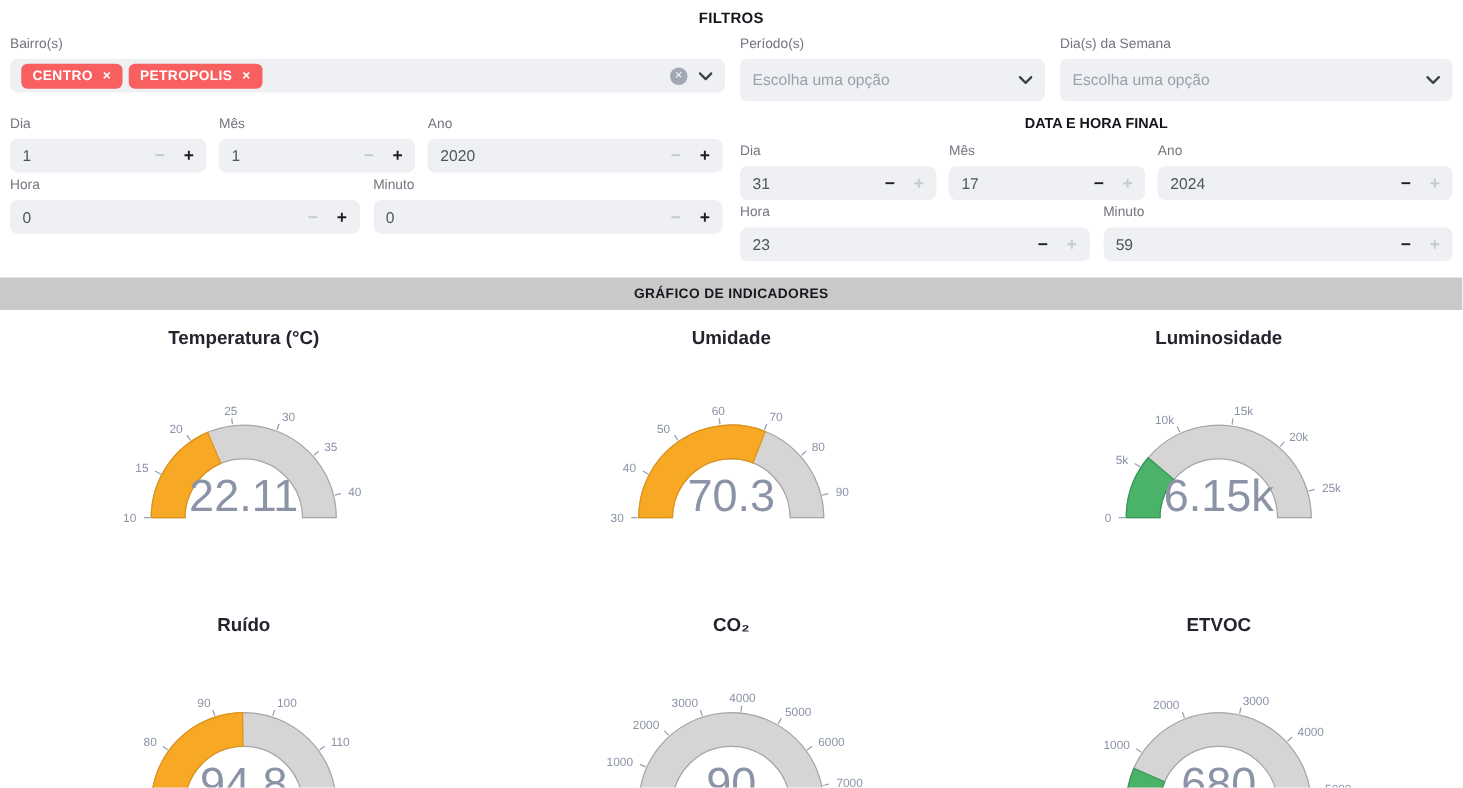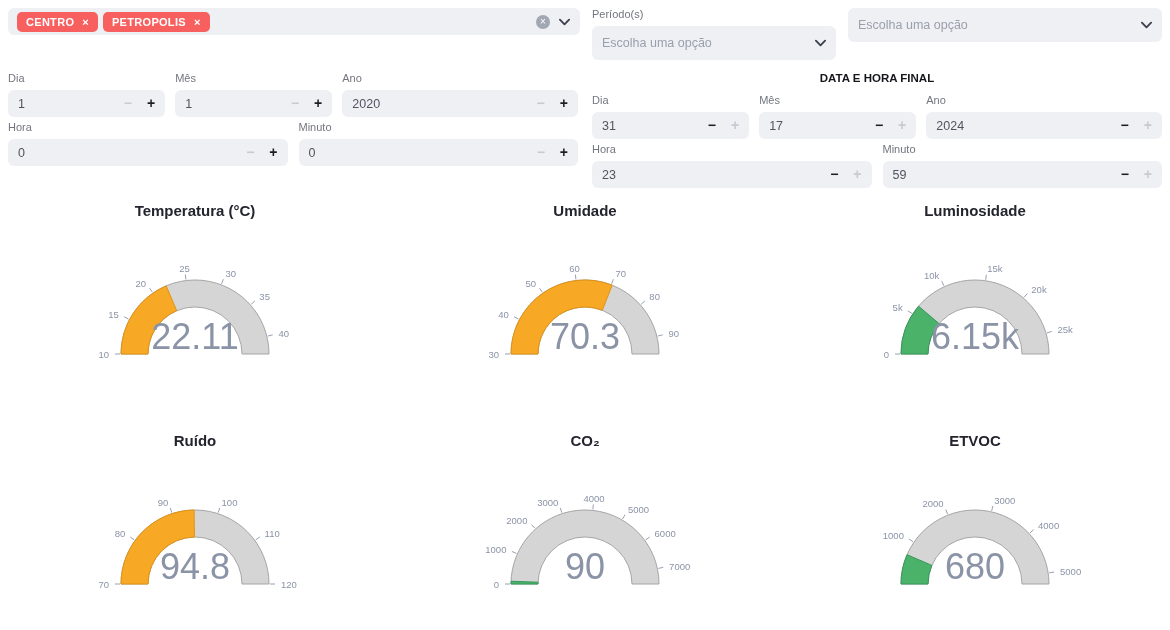--- a/index.html
+++ b/index.html
@@ -53,23 +53,25 @@
             row-gap:69px; margin-top:14px; }
   .gauge-cell { display:flex; flex-direction:column; align-items:center; }
   .gtitle { font-size:15px; font-weight:700; color:#23242e; margin-bottom:8px; }
   .gauge-cell text { font-family:"Liberation Sans", sans-serif; }
 </style>
 </head>
 <body>
 
 <div class="page">
 
+  <div class="main-title">FILTROS</div>
 
   <div class="pad filters-row">
     <div>
+      <div class="flabel">Bairro(s)</div>
       <div class="select-box multi">
         <span class="grow"><span class="tag">
               <span>CENTRO</span>
               <span class="tag-x">×</span>
             </span><span class="tag">
               <span>PETROPOLIS</span>
               <span class="tag-x">×</span>
             </span></span>
         <span class="clear-ic">×</span>
         <svg class="chev" viewBox="0 0 12 8">
@@ -80,20 +82,21 @@
     <div>
       <div class="flabel">Período(s)</div>
       <div class="select-box">
         <span class="grow">Escolha uma opção</span>
         <svg class="chev" viewBox="0 0 12 8">
             <path d="M1 1.5 L6 6.5 L11 1.5" fill="none" stroke="#3b404c" stroke-width="2" stroke-linecap="round" stroke-linejoin="round"></path>
           </svg>
       </div>
     </div>
     <div>
+      <div class="flabel">Dia(s) da Semana</div>
       <div class="select-box">
         <span class="grow">Escolha uma opção</span>
         <svg class="chev" viewBox="0 0 12 8">
             <path d="M1 1.5 L6 6.5 L11 1.5" fill="none" stroke="#3b404c" stroke-width="2" stroke-linecap="round" stroke-linejoin="round"></path>
           </svg>
       </div>
     </div>
   </div>
 
   <div class="pad dt-wrap">
@@ -208,20 +211,21 @@
                 <span class="st">−</span>
                 <span class="st disabled">+</span>
               </span>
           </div>
         </div>
       </div>
     </div>
 
   </div>
 
+  <div class="section-bar">GRÁFICO DE INDICADORES</div>
 
   <div class="gauges">
       <div class="gauge-cell">
         <div class="gtitle">Temperatura (°C)</div>
         <svg width="260" height="136" viewBox="0 0 260 136">
           <path d="M 56 127 A 74 74 0 0 1 204 127 L 177 127 A 47 47 0 0 0 83 127 Z" fill="#d5d5d5" stroke="#a5a5a5" stroke-width="1"></path>
           <path d="M 56 127 A 74 74 0 0 1 101.17 58.85 L 111.69 83.71 A 47 47 0 0 0 83 127 Z" fill="#f7a825" stroke="#e09314" stroke-width="1"></path>
           <line x1="55" y1="127" x2="50" y2="127" stroke="#98a0b3" stroke-width="1"></line>
           <text x="44" y="130.5" text-anchor="end" font-size="9.5" fill="#8b93a7">10</text>
           <line x1="63.59" y1="92.15" x2="59.16" y2="89.82" stroke="#98a0b3" stroke-width="1"></line>

